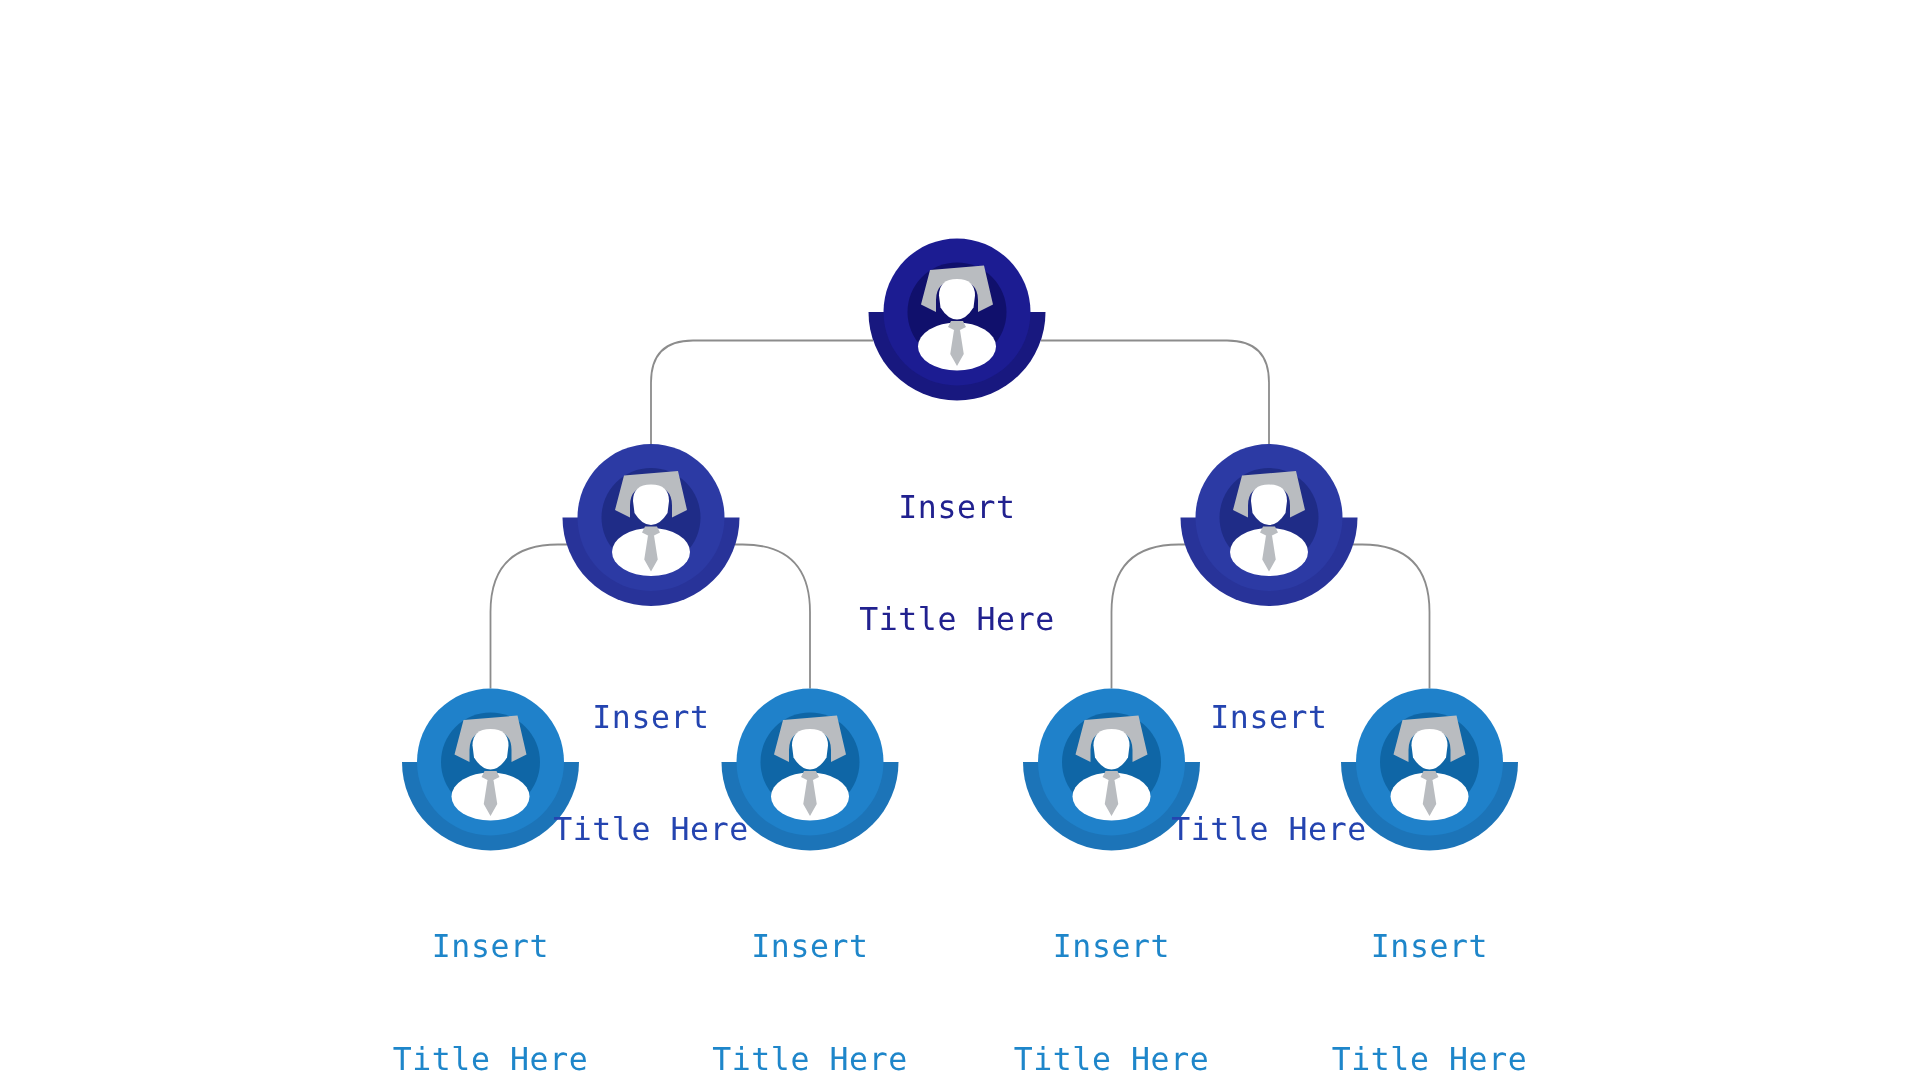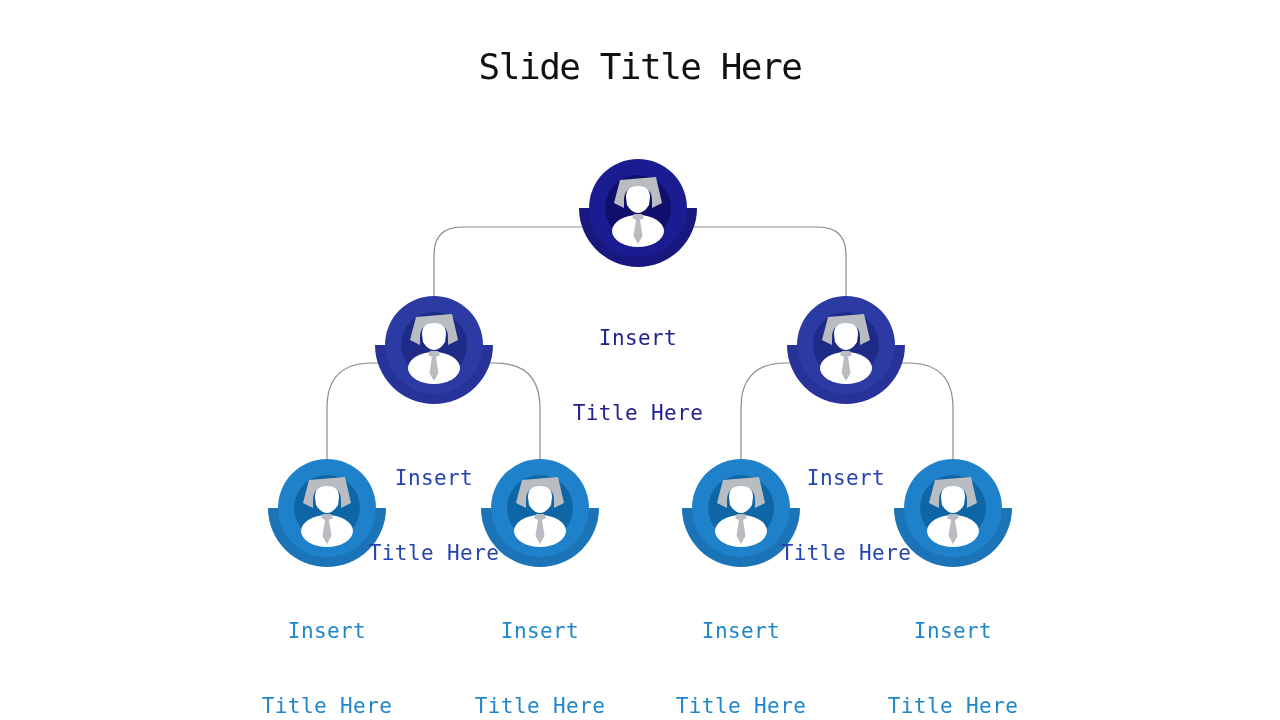--- a/index.html
+++ b/index.html
@@ -31,21 +31,20 @@
     letter-spacing: 0.4px;
     white-space: pre;
   }
   .node-label span { display: block; }
 </style>
 </head>
 <body>
 
 <div class="stage">
 
-  <div class="slide-title" style="color: rgb(17, 17, 17);">Slide Title Here</div>
 
   <svg class="chart-svg" viewBox="0 0 1280 720" xmlns="http://www.w3.org/2000/svg">
 
     <defs>
       <g id="person-icon">
         <path d="M12 10 L48 7 L54 33 L44 38 L44 30 Q44 17 30 17 Q16 17 16 30 L16 38 L6 33 Z" fill="#b9bcc0"></path>
         <path d="M30 16 Q42 16 42 27 L41 35 Q36 43 30 43 Q24 43 19 35 L18 27 Q18 16 30 16 Z" fill="#ffffff"></path>
         <ellipse cx="30" cy="61" rx="26" ry="16" fill="#ffffff"></ellipse>
         <path d="M26 44 L34 44 L36 48 L30 51 L24 48 Z M28 50 L32 50 L34.5 66 L30 74 L25.5 66 Z" fill="#b9bcc0"></path>
       </g>

